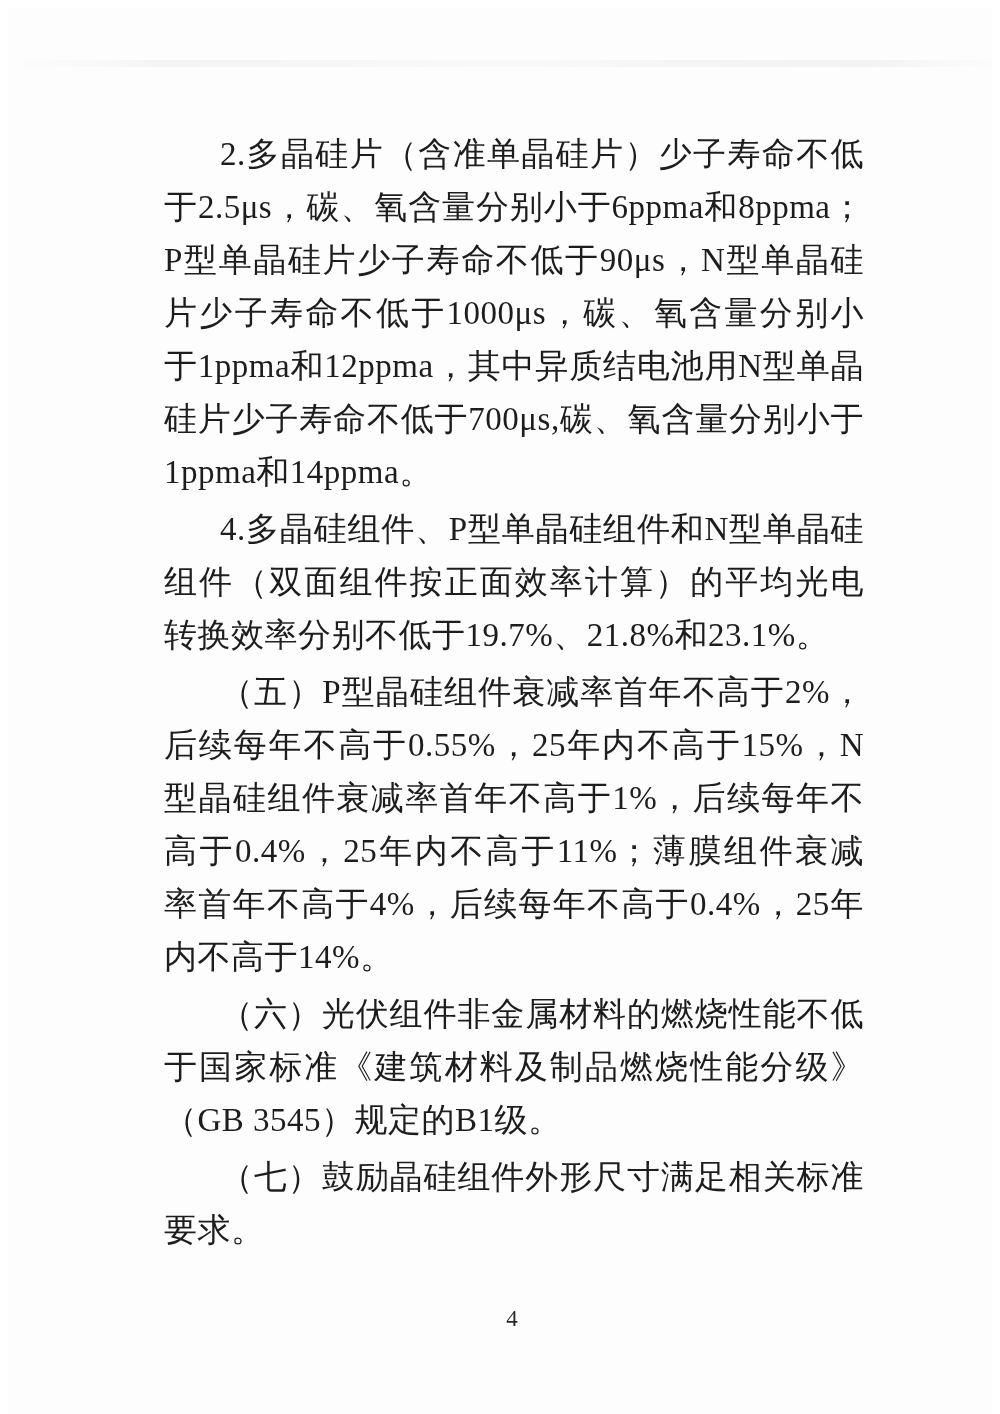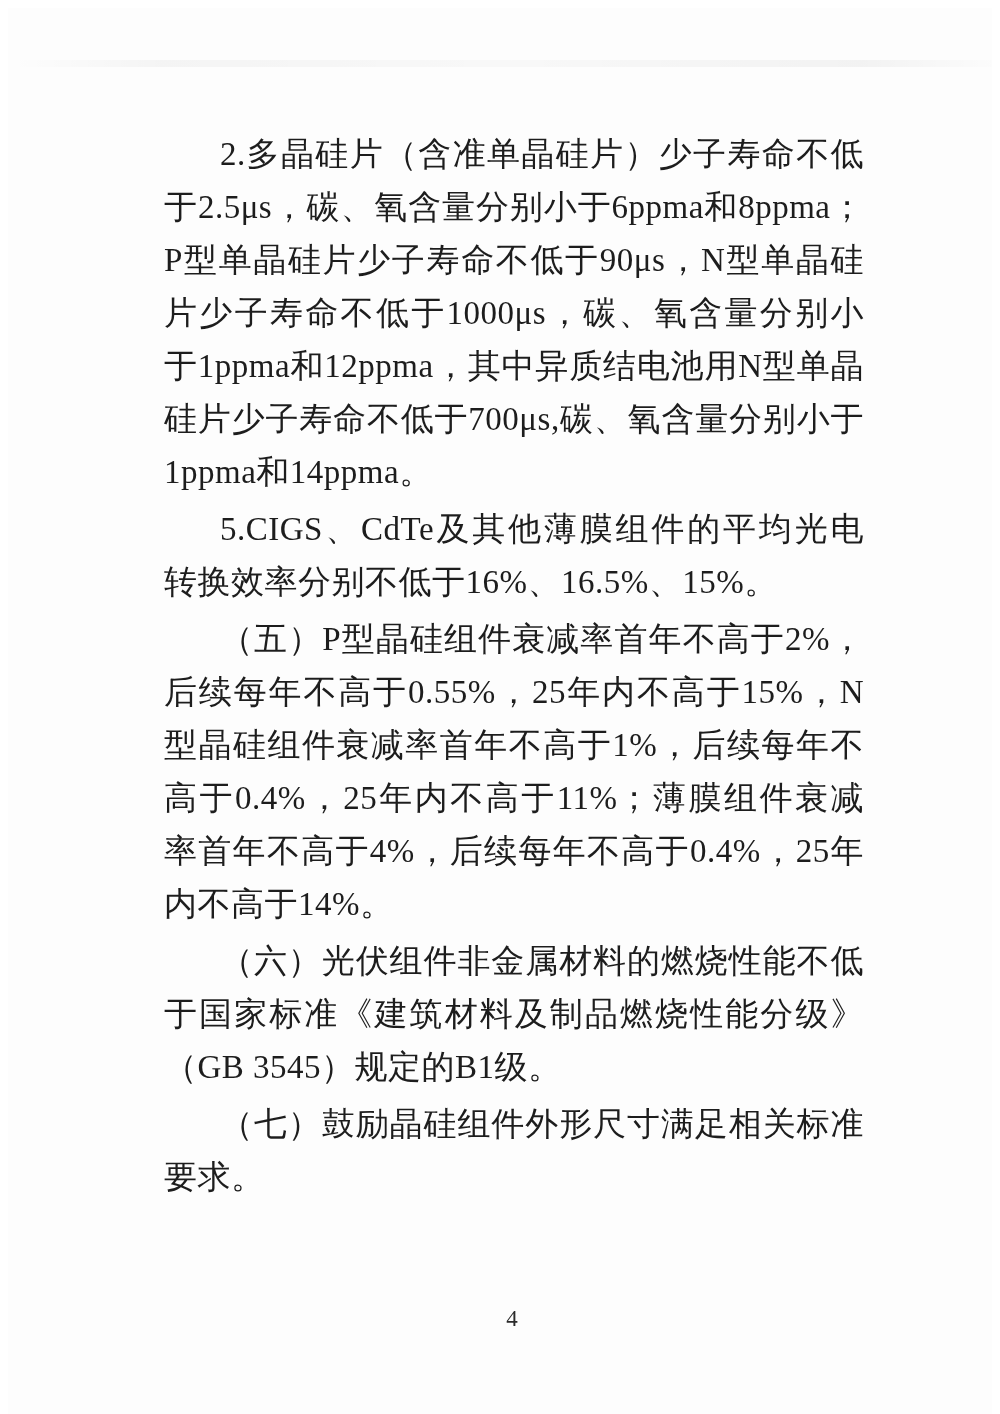--- a/index.html
+++ b/index.html
@@ -50,21 +50,21 @@
   }
 </style>
 </head>
 <body>
 
 <div class="page">
   <div class="scan-band"></div>
 
   <div class="content">
     <p>2.多晶硅片（含准单晶硅片）少子寿命不低于2.5μs，碳、氧含量分别小于6ppma和8ppma；P型单晶硅片少子寿命不低于90μs，N型单晶硅片少子寿命不低于1000μs，碳、氧含量分别小于1ppma和12ppma，其中异质结电池用N型单晶硅片少子寿命不低于700μs,碳、氧含量分别小于1ppma和14ppma。</p>
-    <p>5.CIGS、CdTe及其他薄膜组件的平均光电转换效率分别不低于16%、16.5%、15%。</p>
+    <p>4.多晶硅组件、P型单晶硅组件和N型单晶硅组件（双面组件按正面效率计算）的平均光电转换效率分别不低于19.7%、21.8%和23.1%。</p>
     <p>（五）P型晶硅组件衰减率首年不高于2%，后续每年不高于0.55%，25年内不高于15%，N型晶硅组件衰减率首年不高于1%，后续每年不高于0.4%，25年内不高于11%；薄膜组件衰减率首年不高于4%，后续每年不高于0.4%，25年内不高于14%。</p>
     <p>（六）光伏组件非金属材料的燃烧性能不低于国家标准《建筑材料及制品燃烧性能分级》（GB 3545）规定的B1级。</p>
     <p>（七）鼓励晶硅组件外形尺寸满足相关标准要求。</p>
 
   </div>
 
   <div class="page-number">4</div>
 </div>
 
 </body></html>

